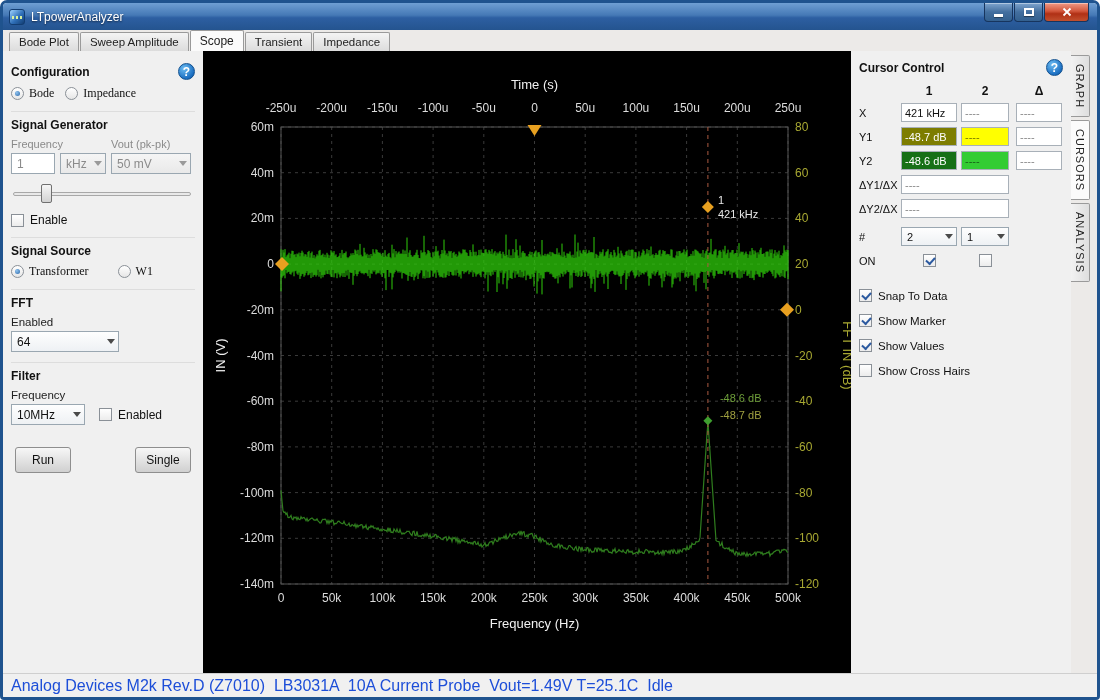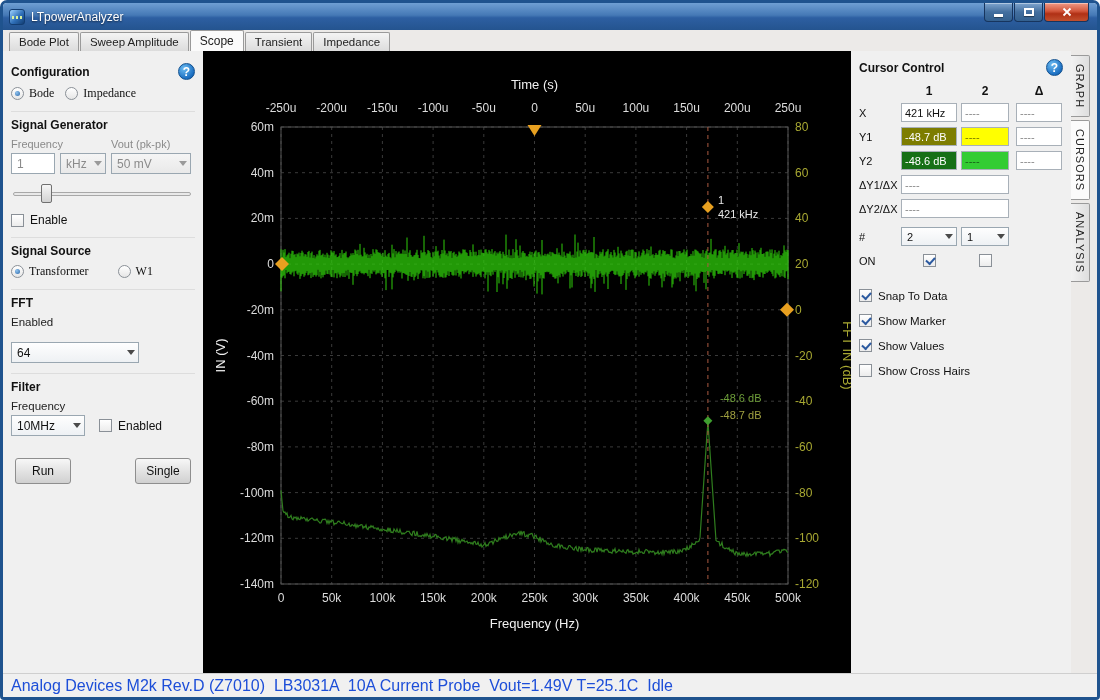--- a/index.html
+++ b/index.html
@@ -207,21 +207,21 @@
           <span class="radio" style="margin-left:24px;"></span>
           <span class="opt-label">W1</span>
         </div>
       </div>
 
       <div class="section">
         <div class="sec-head">
             <span class="sec-title">FFT</span>
           </div>
         <div class="blabel">Enabled</div>
-        <div class="combo" style="width:128px; margin-top:14px;">
+        <div class="combo" style="width:108px; margin-top:3px;">
             <span>64</span>
             <span class="caret"></span>
           </div>
       </div>
 
       <div class="section">
         <div class="sec-head">
             <span class="sec-title">Filter</span>
           </div>
         <div class="blabel">Frequency</div>

